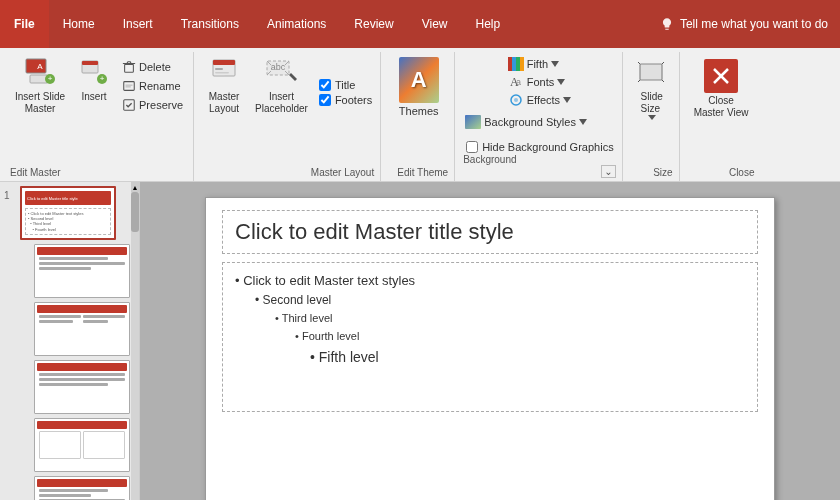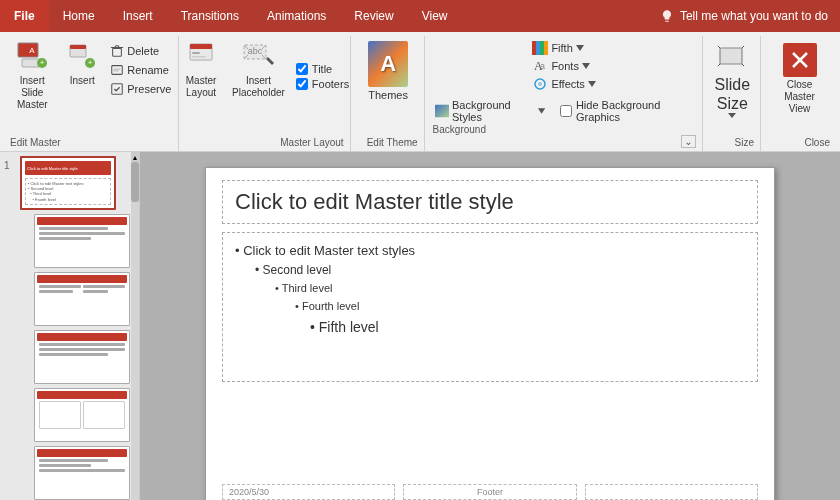--- a/index.html
+++ b/index.html
@@ -2,21 +2,21 @@
 <html><head>
   <meta charset="utf-8">
   <style>
     * { box-sizing: border-box; margin: 0; padding: 0; }
     body { font-family: 'Segoe UI', Arial, sans-serif; font-size: 11px; background: #f0f0f0; overflow: hidden; width: 840px; height: 500px; }
 
     
     .ribbon-tabs {
       display: flex;
       background: #b03a2e;
-      height: 32px;
+      height: 48px;
       align-items: stretch;
     }
     .ribbon-tab {
       padding: 0 14px;
       display: flex;
       align-items: center;
       color: #fff;
       cursor: pointer;
       font-size: 12px;
       white-space: nowrap;
@@ -359,20 +359,23 @@
     <span>Transitions</span>
   </div>
   <div class="ribbon-tab">
     <span>Animations</span>
   </div>
   <div class="ribbon-tab">
     <span>Review</span>
   </div>
   <div class="ribbon-tab">
     <span>View</span>
+  </div>
+  <div class="ribbon-tab">
+    <span>Help</span>
   </div>
   <div class="ribbon-search">
     <svg width="14" height="14" viewBox="0 0 24 24" fill="white">
         <path d="M9 21c0 .55.45 1 1 1h4c.55 0 1-.45 1-1v-1H9v1zm3-19C8.14 2 5 5.14 5 9c0 2.38 1.19 4.47 3 5.74V17c0 .55.45 1 1 1h6c.55 0 1-.45 1-1v-2.26c1.81-1.27 3-3.36 3-5.74 0-3.86-3.14-7-7-7z"></path>
       </svg>
     <span style="cursor:pointer; font-size:12px;">Tell me what you want to do</span>
   </div>
 </div>
 
 <div class="ribbon-toolbar">
@@ -524,21 +527,21 @@
           <circle cx="8" cy="7" r="5" fill="none" stroke="#3498db" stroke-width="1.5"></circle>
           <circle cx="8" cy="7" r="2" fill="#3498db" opacity="0.5"></circle>
         </svg>
         <span style="font-weight:500;">Effects</span>
         <svg width="8" height="6" viewBox="0 0 8 6">
             <path d="M0 0 L4 6 L8 0" fill="#555"></path>
           </svg>
       </div>
     </div>
     <div style="width:1px; background:#d0d0d0; margin:2px 4px; align-self:stretch;"></div>
-    <div class="ribbon-group-content" style="flex-direction:row; align-items:flex-start; gap:10px; padding-top:2px;">
+    <div class="ribbon-group-content" style="flex-direction:column; align-items:flex-start; gap:10px; padding-top:2px;">
       <div class="bg-btn-row">
         <svg width="16" height="14" viewBox="0 0 16 14">
           <rect x="0" y="0" width="16" height="14" fill="#e8e8e8" rx="1"></rect>
           <rect x="0" y="0" width="16" height="14" fill="url(#grad1)" rx="1"></rect>
           <defs>
               <linearGradient id="grad1" x1="0%" y1="0%" x2="100%" y2="100%">
                 <stop offset="0%" style="stop-color:#4472c4"></stop>
                 <stop offset="100%" style="stop-color:#a9d18e"></stop>
               </linearGradient>
             </defs>
@@ -564,21 +567,21 @@
       <div class="size-btn">
         <div>
           <svg width="30" height="30" viewBox="0 0 30 30" fill="none">
             <rect x="3" y="5" width="22" height="16" fill="#e0e0e0" stroke="#888" stroke-width="1.2" rx="1"></rect>
             <line x1="3" y1="5" x2="1" y2="3" stroke="#555" stroke-width="1"></line>
             <line x1="25" y1="5" x2="27" y2="3" stroke="#555" stroke-width="1"></line>
             <line x1="3" y1="21" x2="1" y2="23" stroke="#555" stroke-width="1"></line>
             <line x1="25" y1="21" x2="27" y2="23" stroke="#555" stroke-width="1"></line>
           </svg>
         </div>
-        <span style="font-size:16px; text-align:center; line-height:1.2;">Slide<br>Size</span>
+        <span style="font-size:10px; text-align:left; line-height:1.2;">Slide<br>Size</span>
         <svg width="8" height="5" viewBox="0 0 8 5">
             <path d="M0 0 L4 5 L8 0" fill="#555"></path>
           </svg>
       </div>
     </div>
     <div class="ribbon-group-label">
       <span>Size</span>
     </div>
   </div>
 

